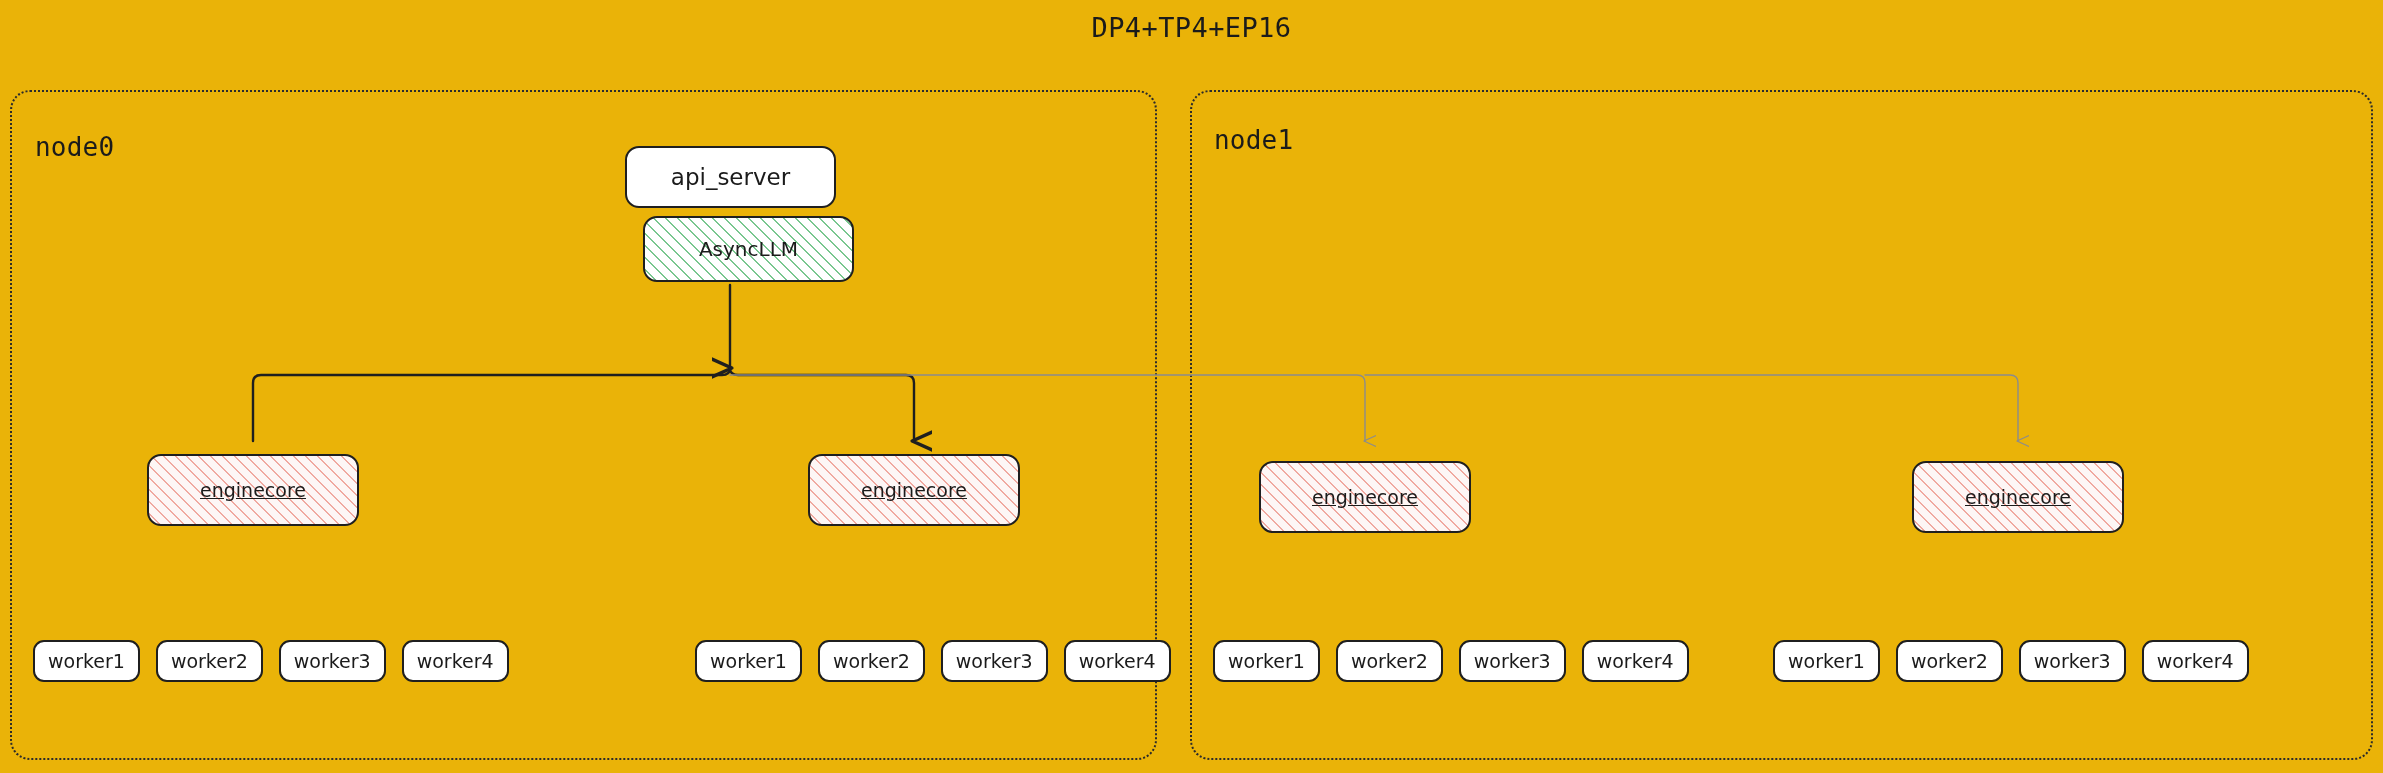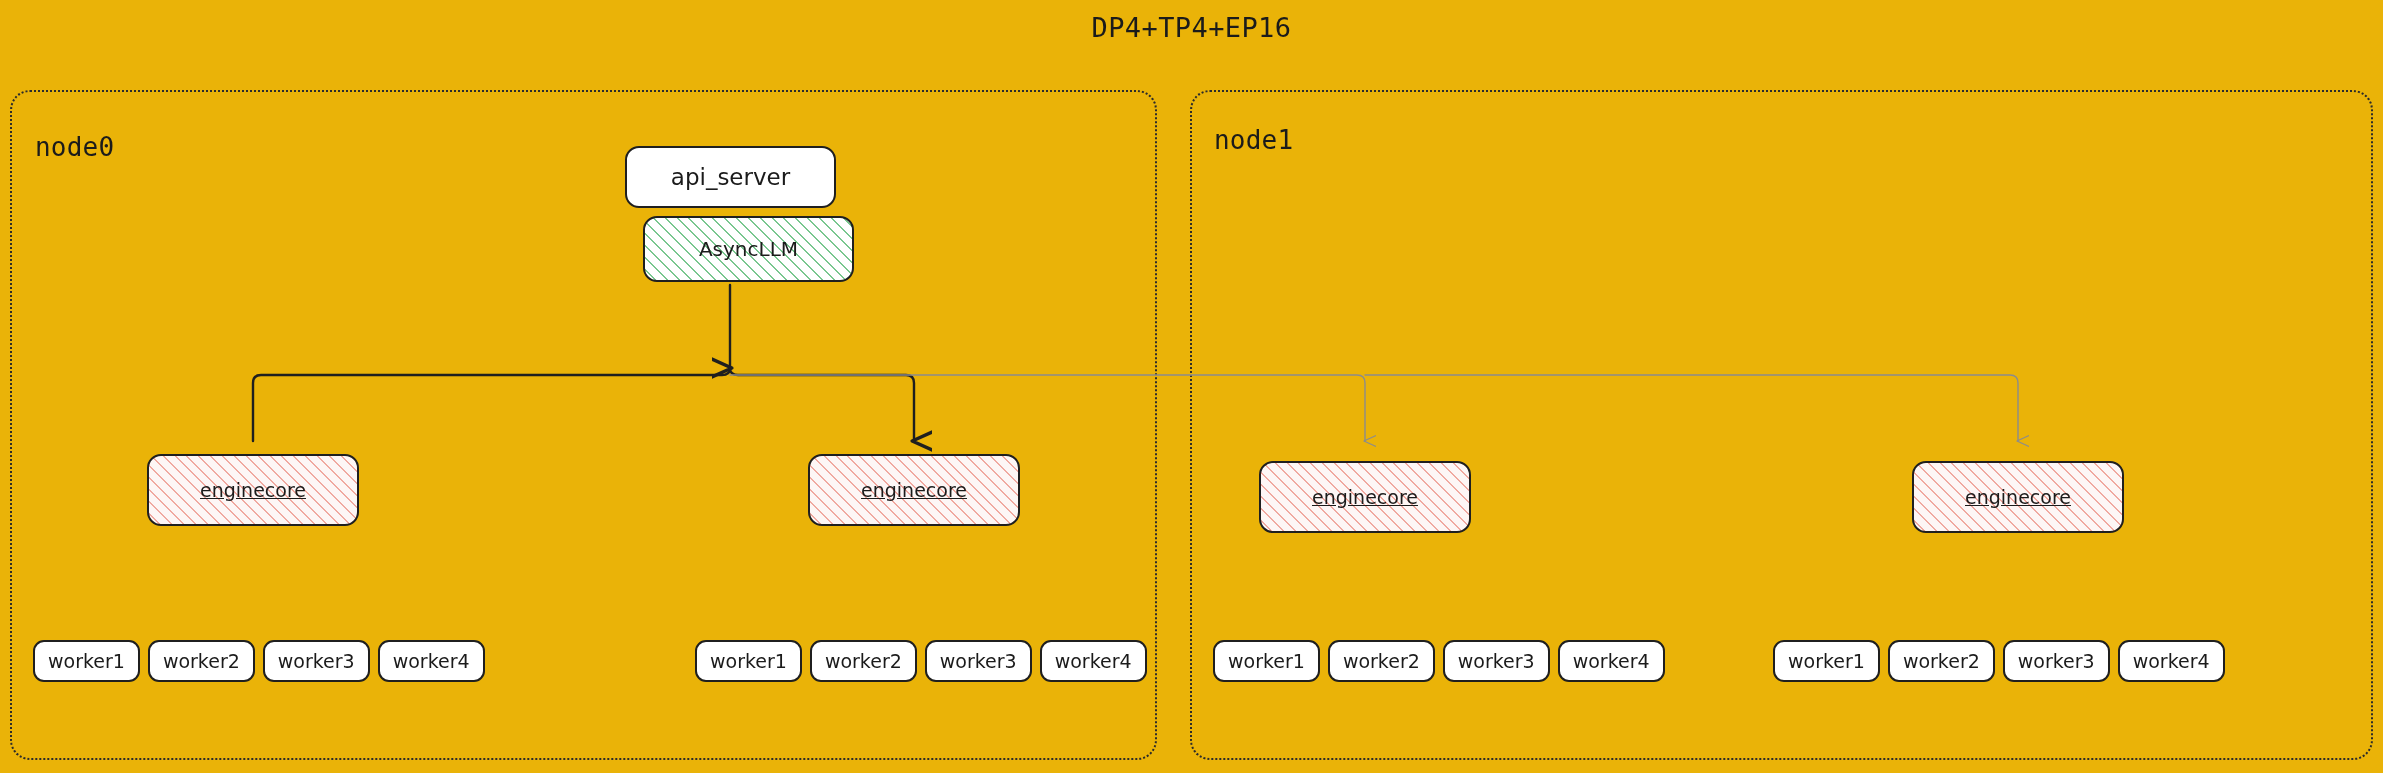--- a/index.html
+++ b/index.html
@@ -105,21 +105,21 @@
   }
 
   .worker-row {
     position: absolute;
     display: flex;
     align-items: center;
   }
   .worker-row .box-worker {
     position: relative;
     padding: 4px 13px;
-    margin-right: 8px;
+    margin-right: 16px;
     flex: 0 0 auto;
   }
 
   
   #connectors {
     position: absolute;
     left: 0;
     top: 0;
     width: 2383px;
     height: 773px;

